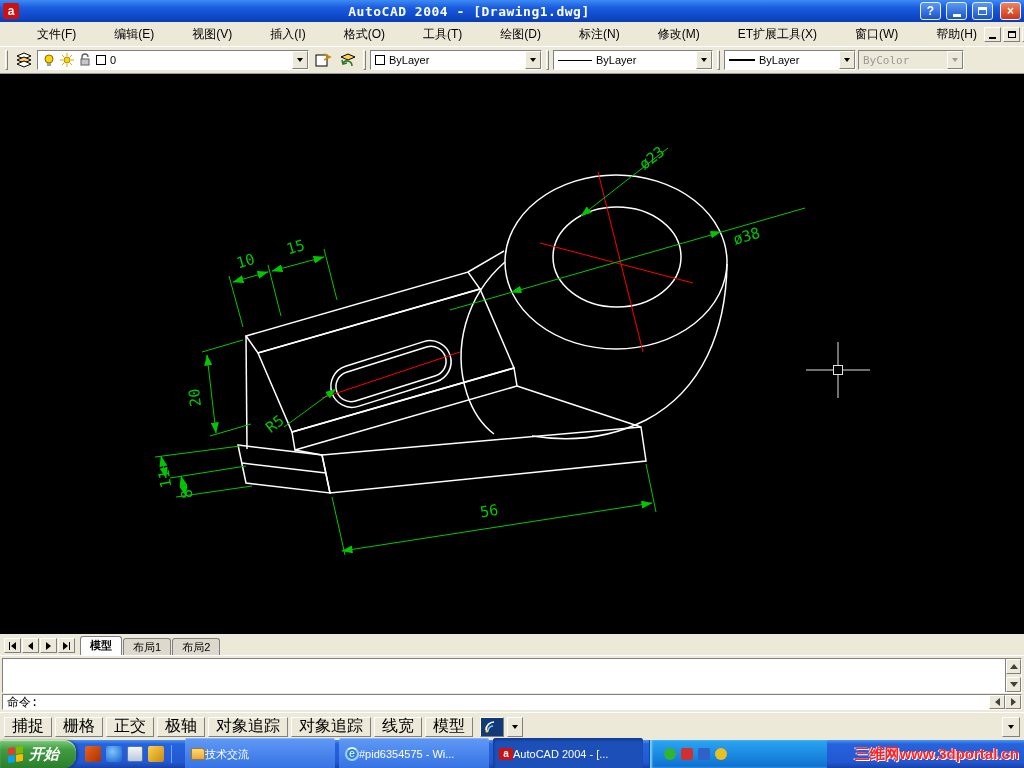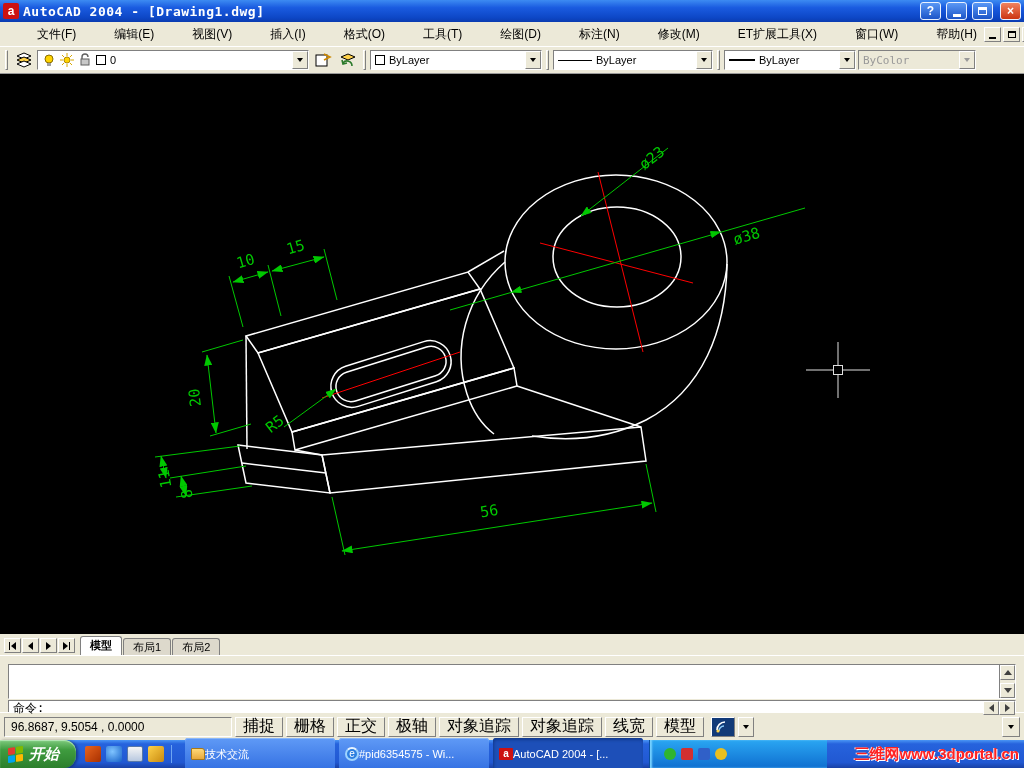--- a/index.html
+++ b/index.html
@@ -6,21 +6,21 @@
   html,body { width:1024px; height:768px; }
   body { font-family:"Liberation Sans", sans-serif; }
   #screen { position:relative; width:1024px; height:768px; background:#ECE9D8; overflow:hidden; }
 
   
   .titlebar { height:22px; background:linear-gradient(180deg,#3d8bf2 0%,#1a5be0 35%,#0d47c6 80%,#0a3bb0 100%);
     display:flex; align-items:center; padding:0 3px; gap:4px; }
   .app-icon { width:16px; height:16px; background:#cc1111; color:#fff; font-weight:bold; font-size:12px;
     display:flex; align-items:center; justify-content:center; border-radius:2px; }
   .title-text { color:#fff; font-weight:bold; font-size:13px; flex:1; letter-spacing:.5px;
-    font-family:"DejaVu Sans Mono", monospace; }
+    font-family:"DejaVu Sans Mono", monospace;text-align:center; }
   .tbtn { width:21px; height:18px; border-radius:3px; border:1px solid #eaf2ff; color:#fff; font-weight:bold; font-size:12px;
     display:flex; align-items:center; justify-content:center; background:linear-gradient(180deg,#5a98f5,#1c55c8); margin-left:1px; }
   .tbtn.close { background:linear-gradient(180deg,#f0835f,#cc3512); margin-left:3px; }
   .ico-minbar { width:8px; height:3px; background:#fff; margin-top:8px; }
   .ico-restore { width:9px; height:8px; border:1px solid #fff; border-top:3px solid #fff; background:transparent; }
 
   
   .menubar { height:24px; display:flex; align-items:center; padding:0 2px 0 6px; font-size:12px; background:#ECE9D8; }
   .menu-item { padding:3px 7px; color:#000; white-space:nowrap;margin-left:24px; }
   .mdi-btns { margin-left:auto; display:flex; gap:2px; padding-right:2px; }
@@ -55,21 +55,21 @@
   .nav-btn { width:17px; height:15px; background:#ECE9D8; border:1px solid; border-color:#fff #808080 #808080 #fff;
     display:flex; align-items:center; justify-content:center; gap:1px; }
   .tri-l { width:0; height:0; border-top:4px solid transparent; border-bottom:4px solid transparent; border-right:5px solid #000; }
   .tri-r { width:0; height:0; border-top:4px solid transparent; border-bottom:4px solid transparent; border-left:5px solid #000; }
   .bar-v { width:1px; height:8px; background:#000; }
   .tab { padding:1px 9px 2px; font-size:11px; border:1px solid #808080; border-bottom:none; background:#DDD9CC;
     margin-right:1px; border-radius:3px 3px 0 0; height:17px; }
   .tab.active { background:#fff; font-weight:bold; height:19px; }
 
   
-  .cmdwin { height:57px; background:#ECE9D8; border-top:1px solid #fff; padding:8px; }
+  .cmdwin { height:57px; background:#ECE9D8; border-top:1px solid #fff; padding:2px; }
   .cmd-history { position:relative; height:35px; background:#fff; border:1px solid; border-color:#808080 #fff #fff #808080;
     font:12px/16px "DejaVu Sans Mono", monospace; padding:1px 20px 1px 4px; white-space:pre; overflow:hidden; color:#000; }
   .vsb { position:absolute; top:0; right:0; width:16px; height:100%; background:#ECE9D8; border-left:1px solid #808080;
     display:flex; flex-direction:column; justify-content:space-between; }
   .sb-btn { height:15px; width:100%; background:#ECE9D8; border:1px solid; border-color:#fff #808080 #808080 #fff;
     display:flex; align-items:center; justify-content:center; }
   .tri-u { width:0; height:0; border-left:4px solid transparent; border-right:4px solid transparent; border-bottom:5px solid #404040; }
   .tri-dn { width:0; height:0; border-left:4px solid transparent; border-right:4px solid transparent; border-top:5px solid #404040; }
   .cmd-input-row { height:16px; background:#fff; border:1px solid; border-color:#808080 #fff #fff #808080; margin-top:1px;
     font:12px/14px "DejaVu Sans Mono", monospace; display:flex; align-items:center; padding-left:4px; color:#000; }
@@ -230,21 +230,21 @@
     </div>
     <div class="handle"></div>
     <div class="combo" style="width:132px">
       <span class="lw-line"></span>
       <span>ByLayer</span>
       <span class="spacer"></span>
       <span class="arrow-btn">
           <i class="arr-d"></i>
         </span>
     </div>
-    <div class="combo disabled" style="width:118px">
+    <div class="combo disabled" style="width:106px">
       <span>ByColor</span>
       <span class="spacer"></span>
       <span class="arrow-btn">
           <i class="arr-d" style="border-top-color:#999"></i>
         </span>
     </div>
   </div>
 
   <div class="canvas">
     <svg width="1024" height="560" viewBox="0 74 1024 560">
@@ -366,21 +366,20 @@
             <i class="tri-lt"></i>
           </div>
         <div class="sb-btn">
             <i class="tri-rt"></i>
           </div>
       </div>
     </div>
   </div>
 
   <div class="statusbar">
-    <div class="coords">96.8687, 9.5054 ,  0.0000</div>
     <div class="sbtn">捕捉</div>
     <div class="sbtn">栅格</div>
     <div class="sbtn">正交</div>
     <div class="sbtn">极轴</div>
     <div class="sbtn">对象追踪</div>
     <div class="sbtn">对象追踪</div>
     <div class="sbtn">线宽</div>
     <div class="sbtn">模型</div>
     <div class="comm-btn">
       <svg width="16" height="14" viewBox="0 0 16 14">

